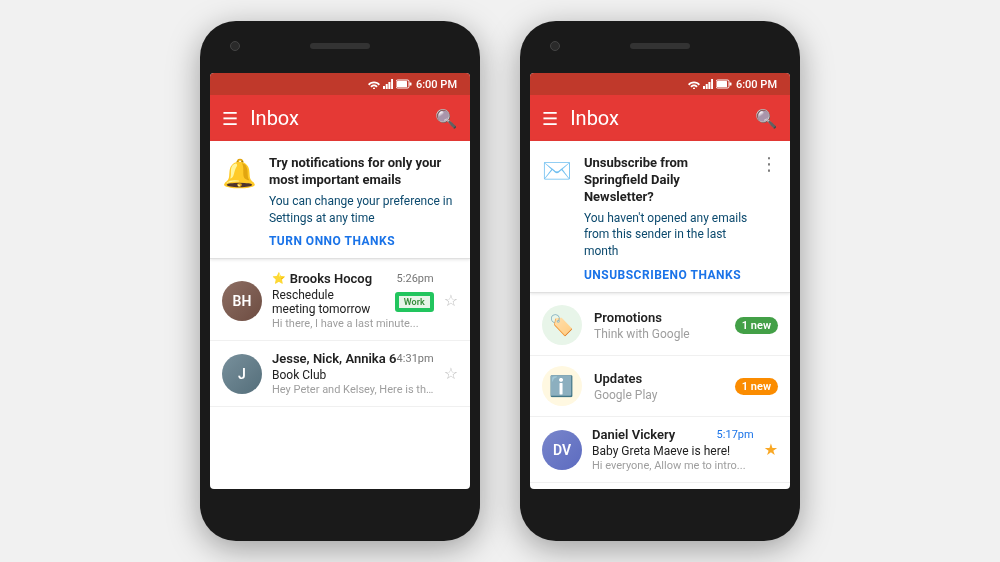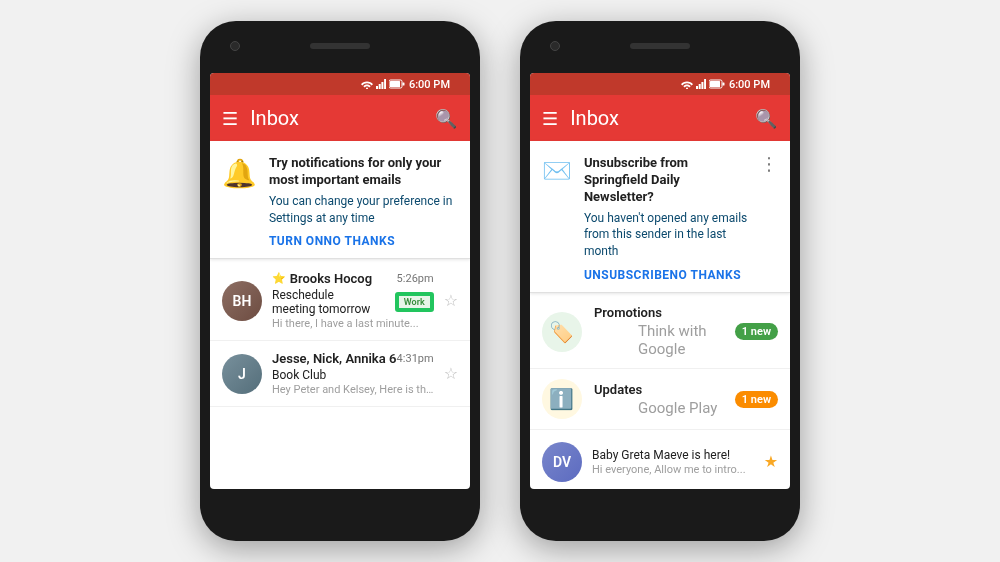--- a/index.html
+++ b/index.html
@@ -63,21 +63,21 @@
       border: 1px solid #444;
     }
 
     
     .status-bar {
       background: #c0392b;
       height: 22px;
       display: flex;
       align-items: center;
       justify-content: flex-end;
-      padding: 0 20px;
+      padding: 0 13px;
       gap: 4px;
     }
 
     .status-bar .time {
       color: white;
       font-size: 11px;
       font-weight: 500;
     }
 
     .status-icons {
@@ -288,23 +288,22 @@
     }
 
     .cat-name {
       font-size: 13px;
       font-weight: 600;
       color: #212121;
       margin-bottom: 2px;
     }
 
     .cat-sub {
-      font-size: 15px;
+      font-size: 12px;
       color: #9e9e9e;
-      margin-left: 44px;
     }
 
     .new-badge {
       font-size: 11px;
       font-weight: 600;
       color: white;
       padding: 2px 7px;
       border-radius: 10px;
       flex-shrink: 0;
     }
@@ -481,19 +480,23 @@
       <div class="cat-content">
         <div class="cat-name">Updates</div>
         <div class="cat-sub">Google Play</div>
       </div>
       <span class="new-badge orange">1 new</span>
     </div>
 
     <div class="email-item">
       <div class="avatar avatar-daniel">DV</div>
       <div class="email-content">
+        <div class="email-header">
+          <span class="email-sender">Daniel Vickery</span>
+          <span class="email-time blue">5:17pm</span>
+        </div>
         <div class="email-subject">Baby Greta Maeve is here!</div>
         <div class="email-preview">Hi everyone, Allow me to intro...</div>
       </div>
       <span class="star-icon filled">★</span>
     </div>
   </div>
 </div>
 
 </body></html>

